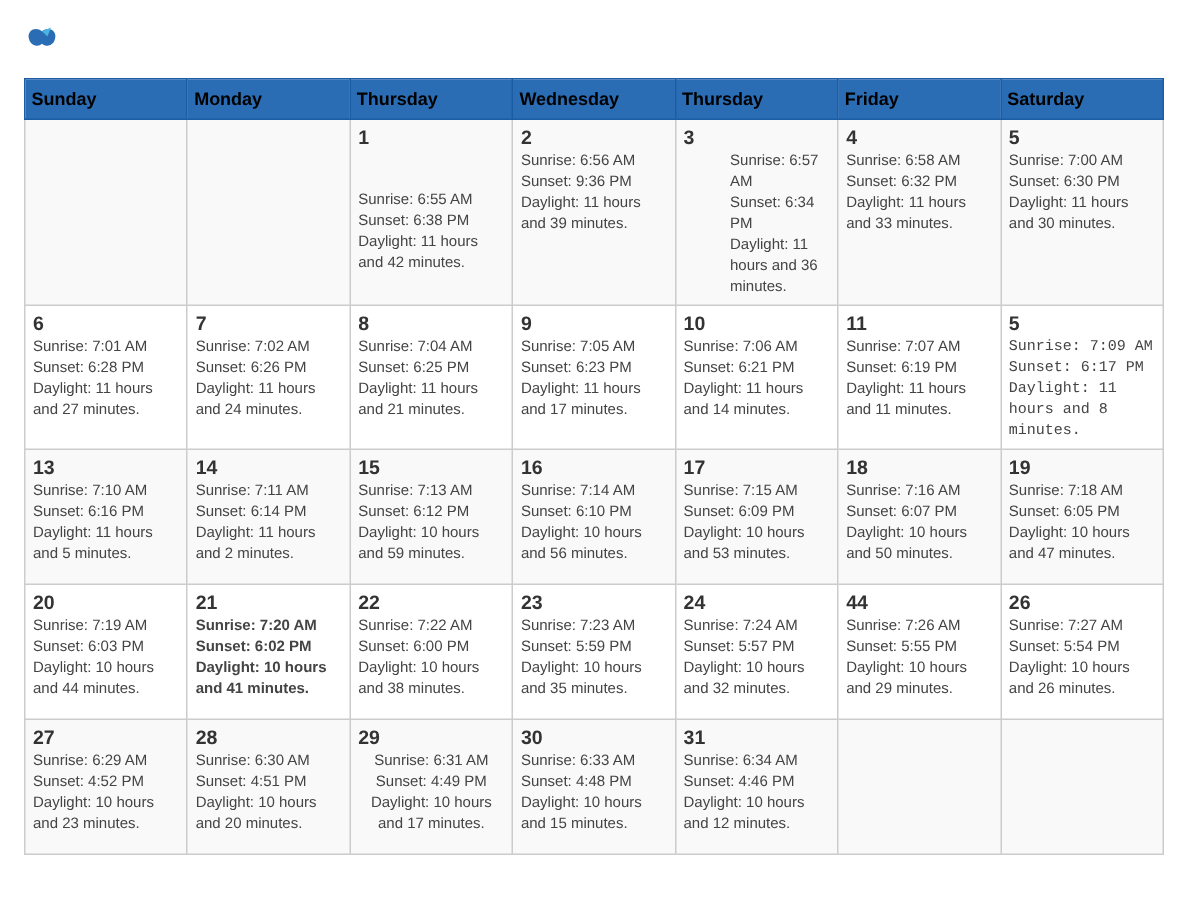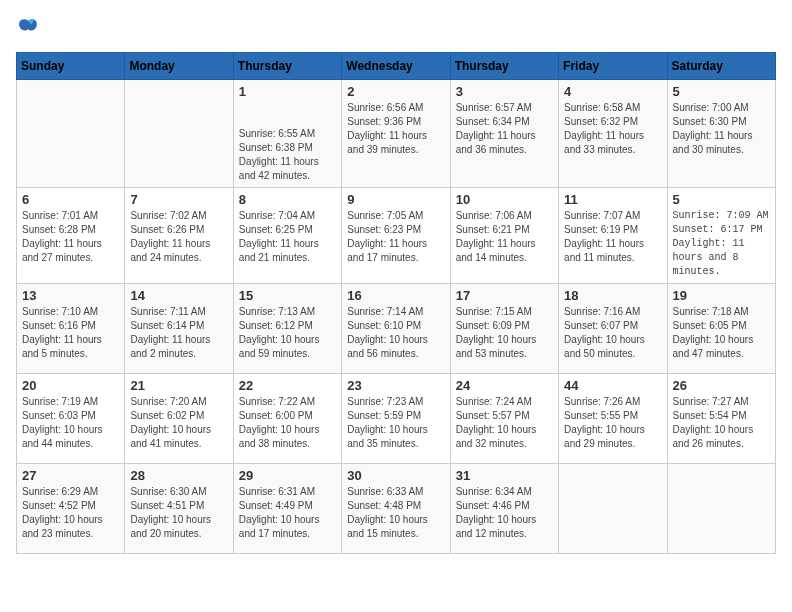--- a/index.html
+++ b/index.html
@@ -141,21 +141,21 @@
 Daylight: 11 hours and 42 minutes.</div>
         </td>
         <td>
           <span class="day-num">2</span>
           <div class="day-info" style="white-space: pre-line;">Sunrise: 6:56 AM
 Sunset: 9:36 PM
 Daylight: 11 hours and 39 minutes.</div>
         </td>
         <td>
           <span class="day-num">3</span>
-          <div class="day-info" style="white-space: pre-line;">Sunrise: 6:57 AM
+          <div class="day-info" style="white-space: pre-line; margin-left: 31px;">Sunrise: 6:57 AM
 Sunset: 6:34 PM
 Daylight: 11 hours and 36 minutes.</div>
         </td>
         <td>
           <span class="day-num">4</span>
           <div class="day-info" style="white-space: pre-line;">Sunrise: 6:58 AM
 Sunset: 6:32 PM
 Daylight: 11 hours and 33 minutes.</div>
         </td>
         <td>
@@ -255,21 +255,21 @@
       </tr>
       <tr>
         <td>
           <span class="day-num">20</span>
           <div class="day-info" style="white-space: pre-line;">Sunrise: 7:19 AM
 Sunset: 6:03 PM
 Daylight: 10 hours and 44 minutes.</div>
         </td>
         <td>
           <span class="day-num">21</span>
-          <div class="day-info" style="white-space: pre-line;">Sunrise: 7:20 AM
+          <div class="day-info" style="white-space: pre-line; font-weight: bold;">Sunrise: 7:20 AM
 Sunset: 6:02 PM
 Daylight: 10 hours and 41 minutes.</div>
         </td>
         <td>
           <span class="day-num">22</span>
           <div class="day-info" style="white-space: pre-line;">Sunrise: 7:22 AM
 Sunset: 6:00 PM
 Daylight: 10 hours and 38 minutes.</div>
         </td>
         <td>
@@ -305,21 +305,21 @@
 Daylight: 10 hours and 23 minutes.</div>
         </td>
         <td>
           <span class="day-num">28</span>
           <div class="day-info" style="white-space: pre-line;">Sunrise: 6:30 AM
 Sunset: 4:51 PM
 Daylight: 10 hours and 20 minutes.</div>
         </td>
         <td>
           <span class="day-num">29</span>
-          <div class="day-info" style="white-space: pre-line;">Sunrise: 6:31 AM
+          <div class="day-info" style="white-space: pre-line; text-align: center;">Sunrise: 6:31 AM
 Sunset: 4:49 PM
 Daylight: 10 hours and 17 minutes.</div>
         </td>
         <td>
           <span class="day-num">30</span>
           <div class="day-info" style="white-space: pre-line;">Sunrise: 6:33 AM
 Sunset: 4:48 PM
 Daylight: 10 hours and 15 minutes.</div>
         </td>
         <td>

